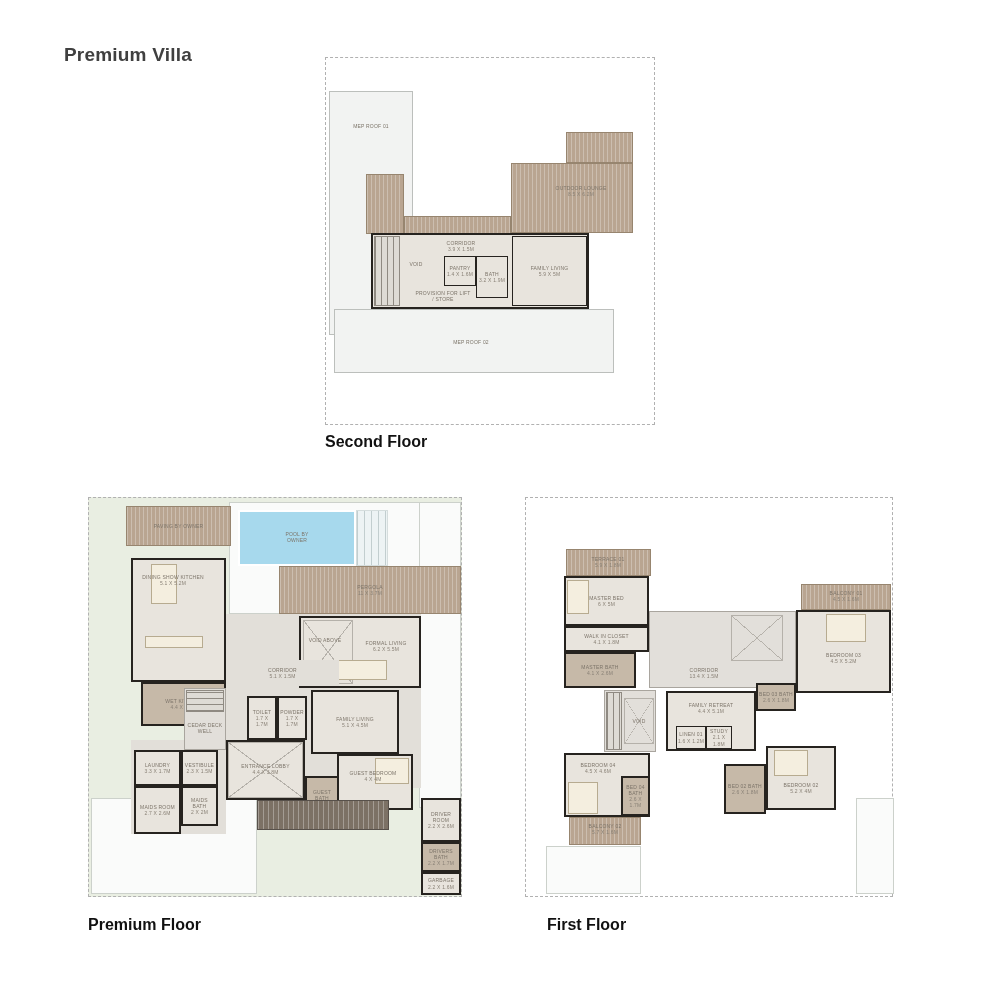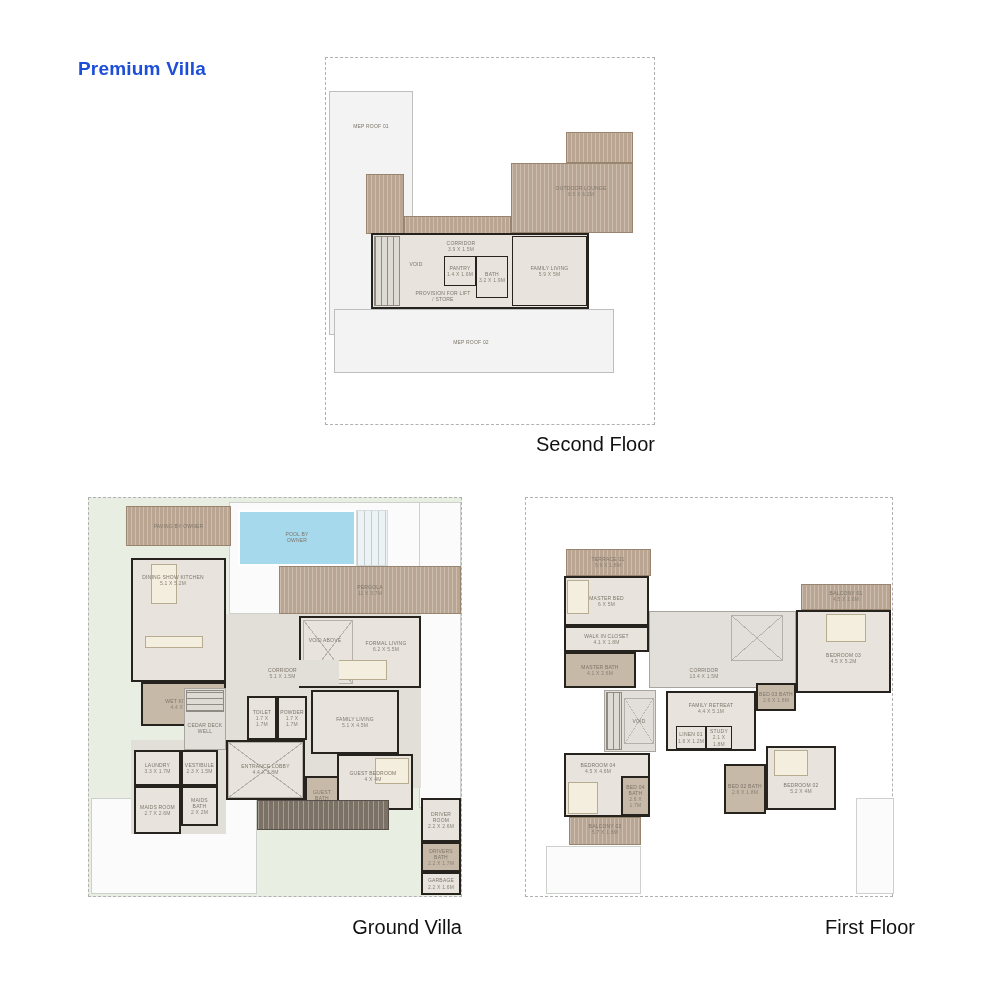--- a/index.html
+++ b/index.html
@@ -1,18 +1,18 @@
 <!DOCTYPE html>
 <html><head>
 <meta charset="utf-8">
 <style>
   html,body{margin:0;padding:0;}
   body{width:1000px;height:1000px;background:#ffffff;font-family:"Liberation Sans",sans-serif;position:relative;overflow:hidden;}
-  .title{position:absolute;left:64px;top:44px;font-size:19px;font-weight:700;color:#1d4ed8;margin:14px;letter-spacing:.2px;}
-  .caption{position:absolute;font-size:20px;font-weight:400;color:#111;text-align:right;}
+  .title{position:absolute;left:64px;top:44px;font-size:19px;font-weight:700;color:#404040;margin:0;letter-spacing:.2px;}
+  .caption{position:absolute;font-size:16px;font-weight:700;color:#111;text-align:left;}
   .cap-second{left:325px;top:433px;width:330px;}
   .cap-ground{left:88px;top:916px;width:374px;}
   .cap-first{left:547px;top:916px;width:368px;}
   .plan{position:absolute;border:1px dashed #b1b1b1;box-sizing:border-box;background:#fff;}
   .plan-second{left:325px;top:57px;width:330px;height:368px;}
   .plan-ground{left:88px;top:497px;width:374px;height:400px;background:#e9eee2;}
   .plan-first{left:525px;top:497px;width:368px;height:400px;}
   .shape{position:absolute;box-sizing:border-box;display:flex;flex-direction:column;align-items:center;justify-content:center;text-align:center;overflow:hidden;}
   .lbl{font-size:5px;line-height:1.25;color:#7d756a;letter-spacing:.2px;max-width:96%;}
   .dims{color:#8a8277;}
@@ -182,21 +182,21 @@
       <div class="shape room-dark" style="left: 332px; top: 344px; width: 40px; height: 30px;">
         <span class="lbl">DRIVERS BATH</span>
         <span class="lbl dims">2.2 X 1.7M</span>
       </div>
       <div class="shape room" style="left: 332px; top: 374px; width: 40px; height: 23px;">
         <span class="lbl">GARBAGE</span>
         <span class="lbl dims">2.2 X 1.6M</span>
       </div>
       <div class="shape walk" style="left: 168px; top: 302px; width: 132px; height: 30px;"></div>
     </section>
-  <div class="caption cap-ground">Ground Villa</div>
+  <div class="caption cap-ground">Premium Floor</div>
 
   <section class="plan plan-first">
       <div class="shape deck" style="left: 40px; top: 51px; width: 85px; height: 27px;"></div>
       <div class="shape label" style="left: 52px; top: 54px; width: 60px; height: 20px;">
         <span class="lbl">TERRACE 01</span>
         <span class="lbl dims">5.9 X 1.8M</span>
       </div>
       <div class="shape room" style="left: 38px; top: 78px; width: 85px; height: 50px;">
         <span class="lbl">MASTER BED</span>
         <span class="lbl dims">6 X 5M</span>

